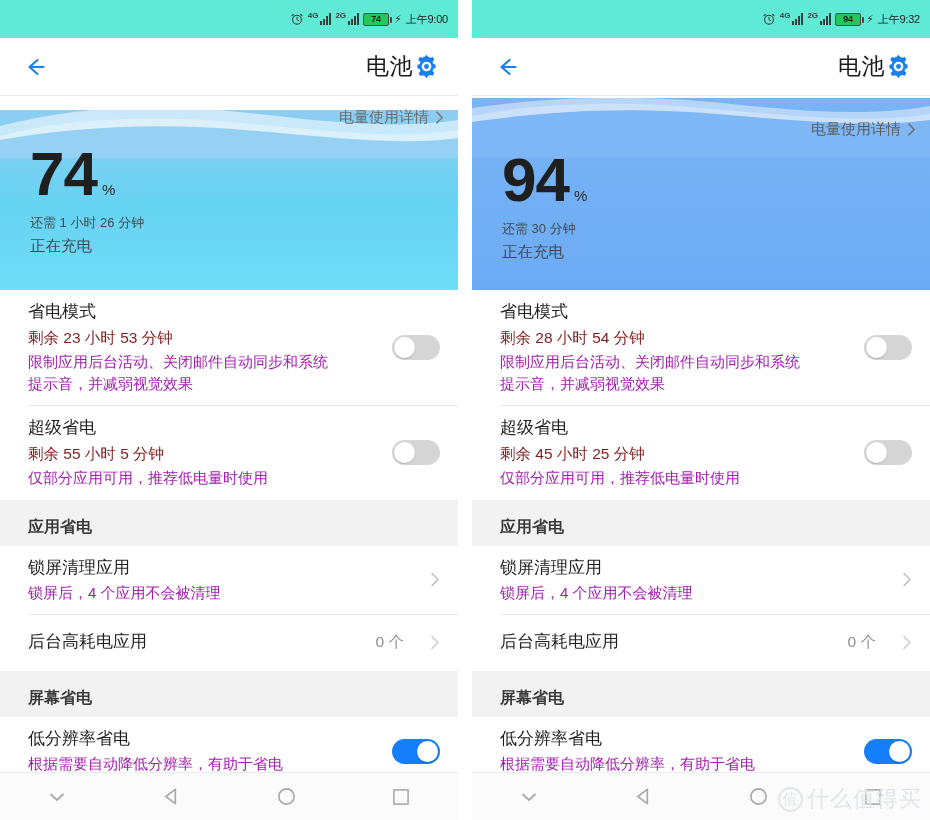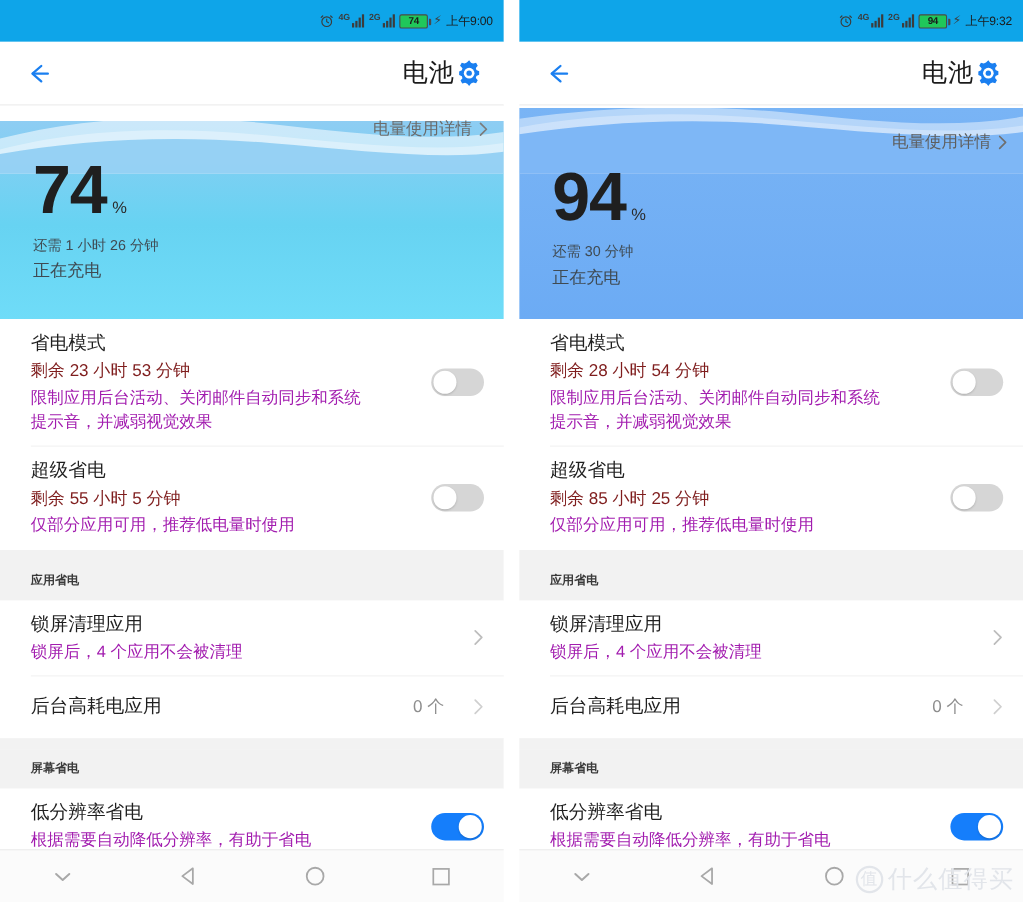--- a/index.html
+++ b/index.html
@@ -21,21 +21,21 @@
   .phone.left  { margin-right: 14px; }
 
   
   .statusbar {
     height: 38px;
     display: flex;
     align-items: center;
     justify-content: flex-end;
     padding-right: 10px;
     gap: 4px;
-    background: #0ea5e9;
+    background: #5eead4;
   }
   .sb-icon { display: inline-flex; align-items: flex-end; }
   .alarm-svg { display:block; }
   .sig { display: inline-flex; align-items: flex-end; gap: 2px; }
   .sig-g { font-size: 8px; color: #3c3c3c; line-height: 8px; position: relative; top: -5px; font-weight: 700;}
   .bars { display: inline-flex; align-items: flex-end; gap: 1px; height: 12px; }
   .bars i { display: block; width: 2px; background: #3c3c3c; }
   .bars i:nth-child(1){ height: 4px; }
   .bars i:nth-child(2){ height: 6px; }
   .bars i:nth-child(3){ height: 9px; }
@@ -99,21 +99,21 @@
   .pct-sym { font-size: 15px; color: #2b2b2b; margin-left: 5px; position: relative; top: -3px; }
   .hero-sub1 { font-size: 13px; color: #3f4a52; margin-top: 13px; }
   .hero-sub2 { font-size: 15.5px; color: #3f4a52; margin-top: 4px; }
 
   
   .section-head {
     background: #f2f2f2;
     height: 36px;
     display: flex; align-items: center;
     padding-left: 28px;
-    font-size: 11px; font-weight: 700; color: #3a3a3a;
+    font-size: 16px; font-weight: 700; color: #3a3a3a;
   }
   .row {
     position: relative;
     display: flex; align-items: center;
     padding: 0 18px 0 28px;
     background: #ffffff;
     min-height: 56px;
   }
   .row .texts { flex: 1; padding: 11px 0; }
   .row-title { font-size: 17px; color: #1f1f1f; line-height: 1.35; }
@@ -411,21 +411,21 @@
       </div>
       <div class="toggle off">
           <span class="knob"></span>
         </div>
     </div>
     <div class="divider"></div>
 
     <div class="row">
       <div class="texts">
         <div class="row-title">超级省电</div>
-        <div class="row-value">剩余 85 小时 25 分钟</div>
+        <div class="row-value">剩余 45 小时 25 分钟</div>
         <div class="row-desc">仅部分应用可用，推荐低电量时使用</div>
       </div>
       <div class="toggle off">
           <span class="knob"></span>
         </div>
     </div>
 
     <div class="block-gap"></div>
     <div class="section-head">应用省电</div>
 

